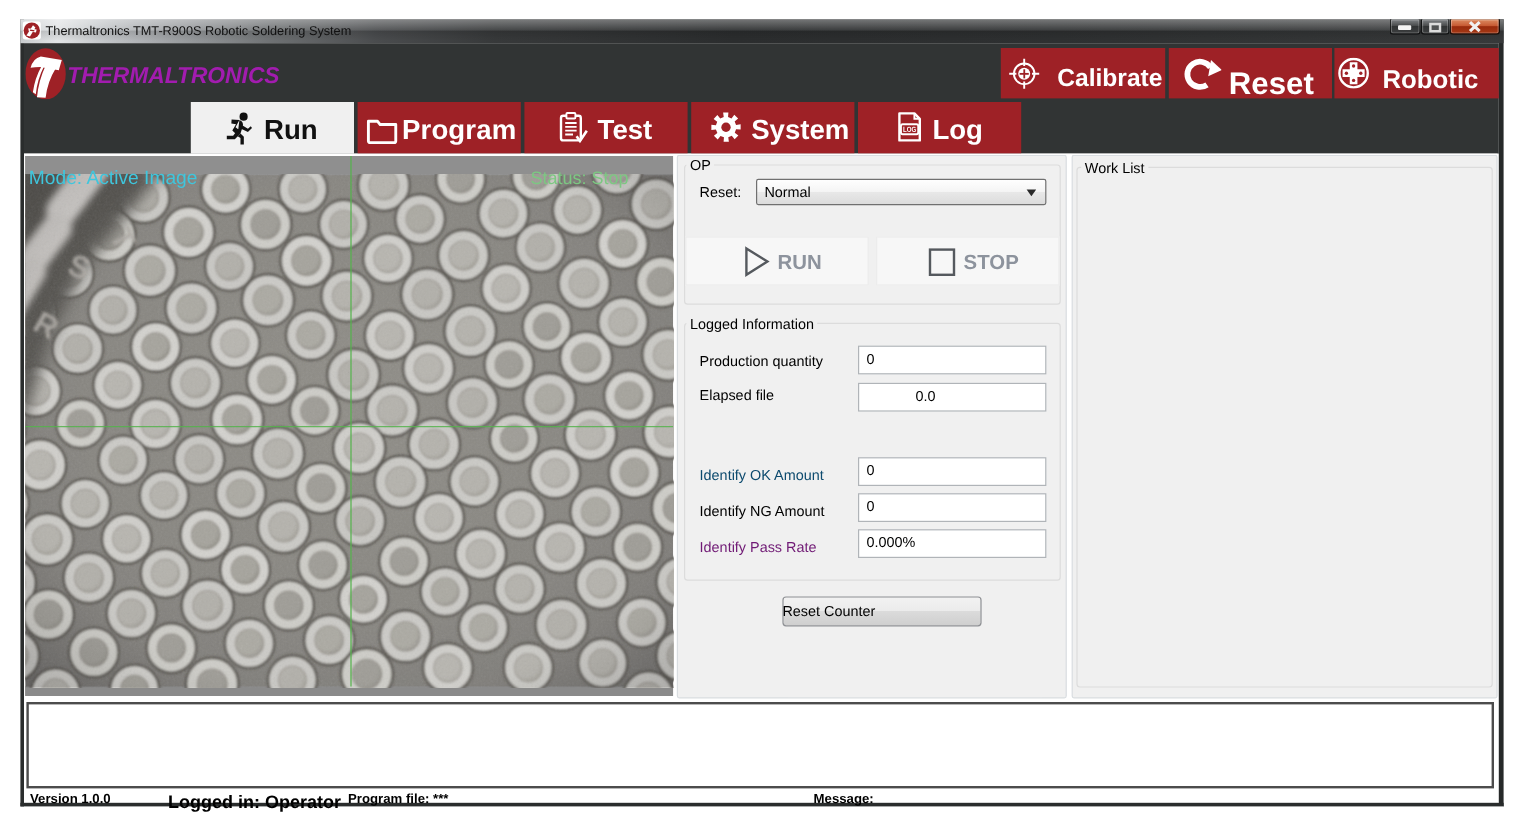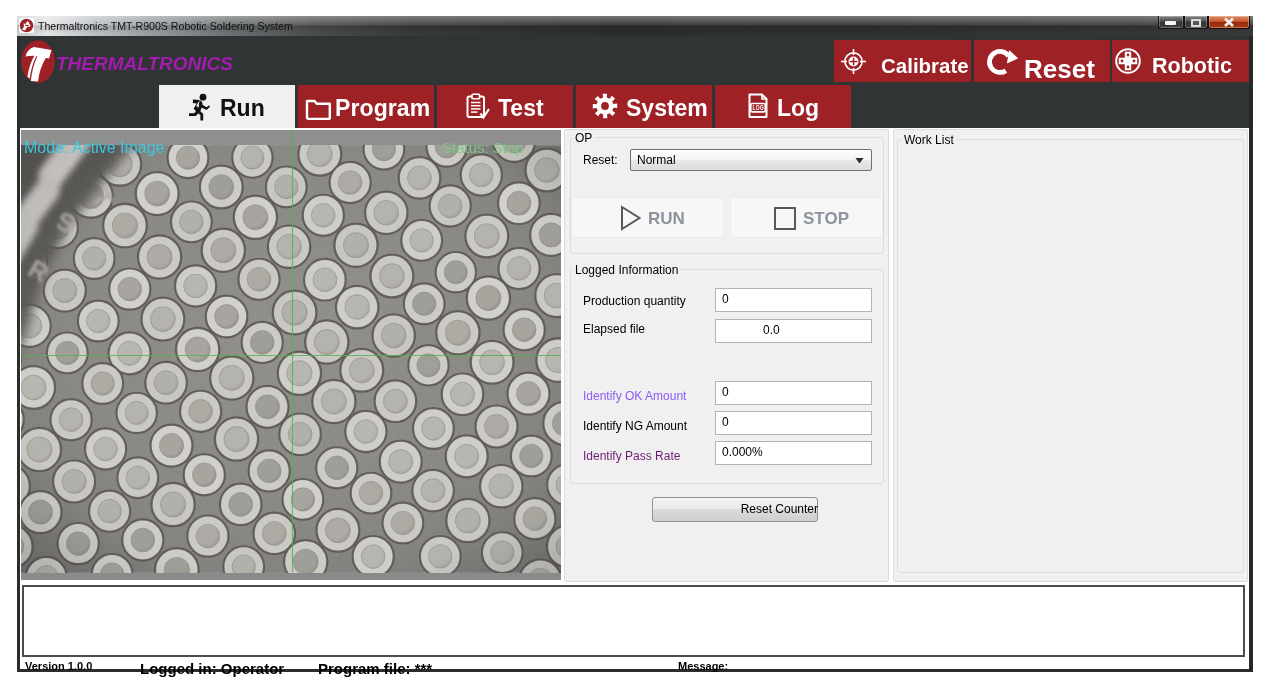--- a/index.html
+++ b/index.html
@@ -388,35 +388,35 @@
 <div class="abs" style="left:803px;top:209px;font-size:17px;font-weight:bold;color:#8d939d;">STOP</div>
 
 <div class="abs" style="left:570px;top:269px;width:314px;height:215px;border:1px solid #dcdcdc;border-radius:3px;"></div>
 <div class="abs" style="left:572px;top:263px;padding:0 3px;background:#f0f0f0;font-size:12px;color:#000;">Logged Information</div>
 <div class="abs" style="left:583px;top:294px;font-size:12px;color:#000;">Production quantity</div>
 <div class="abs" style="left:715px;top:288px;width:157px;height:24px;background:#fff;border:1px solid #b0b4b8;"></div>
 <div class="abs" style="left:722px;top:292px;font-size:12px;color:#000;">0</div>
 <div class="abs" style="left:583px;top:322px;font-size:12px;color:#000;">Elapsed file</div>
 <div class="abs" style="left:715px;top:319px;width:157px;height:24px;background:#fff;border:1px solid #b0b4b8;"></div>
 <div class="abs" style="left:722px;top:323px;font-size:12px;color:#000;margin-left:41px;">0.0</div>
-<div class="abs" style="left:583px;top:389px;font-size:12px;color:#8b5cf6;">Identify OK Amount</div>
+<div class="abs" style="left:583px;top:389px;font-size:12px;color:#0c4a6e;">Identify OK Amount</div>
 <div class="abs" style="left:715px;top:381px;width:157px;height:24px;background:#fff;border:1px solid #b0b4b8;"></div>
 <div class="abs" style="left:722px;top:385px;font-size:12px;color:#000;">0</div>
 <div class="abs" style="left:583px;top:419px;font-size:12px;color:#000;">Identify NG Amount</div>
 <div class="abs" style="left:715px;top:411px;width:157px;height:24px;background:#fff;border:1px solid #b0b4b8;"></div>
 <div class="abs" style="left:722px;top:415px;font-size:12px;color:#000;">0</div>
 <div class="abs" style="left:583px;top:449px;font-size:12px;color:#701a75;">Identify Pass Rate</div>
 <div class="abs" style="left:715px;top:441px;width:157px;height:24px;background:#fff;border:1px solid #b0b4b8;"></div>
 <div class="abs" style="left:722px;top:445px;font-size:12px;color:#000;">0.000%</div>
 
 <div class="abs" style="left:652px;top:497px;width:166px;height:25px;border:1px solid #8e9094;border-radius:3px;
  background:linear-gradient(#f2f2f2 0%,#ebebeb 49%,#dbdbdb 50%,#cfcfcf 100%);"></div>
-<div class="abs" style="left:652px;top:502px;width:166px;text-align:right;font-size:12px;color:#000;">Reset Counter</div>
+<div class="abs" style="left:652px;top:502px;width:166px;text-align:left;font-size:12px;color:#000;">Reset Counter</div>
 
 <div class="abs" style="left:893px;top:129px;width:355px;height:453px;background:#f0f0f0;border:1px solid #d9dde0;border-radius:2px;"></div>
 <div class="abs" style="left:897px;top:139px;width:347px;height:434px;border:1px solid #dcdcdc;border-radius:3px;"></div>
 <div class="abs" style="left:901px;top:133px;padding:0 3px;background:#f0f0f0;font-size:12px;color:#000;text-align:center;">Work List</div>
 
 <div class="abs" style="left:22px;top:585px;width:1223px;height:72px;background:#fff;border:2px solid #4c4c4c;"></div>
 
 <div class="abs" style="left:25px;top:660px;font-size:11px;font-weight:bold;color:#000;">Version 1.0.0</div>
 <div class="abs" style="left:140px;top:660px;font-size:15px;font-weight:bold;color:#000;">Logged in: Operator</div>
-<div class="abs" style="left:290px;top:660px;font-size:15px;font-weight:bold;color:#000;margin-left:28px;">Program file: ***</div>
+<div class="abs" style="left:290px;top:660px;font-size:11px;font-weight:bold;color:#000;">Program file: ***</div>
 <div class="abs" style="left:678px;top:660px;font-size:11px;font-weight:bold;color:#000;">Message:</div>
 </body></html>

